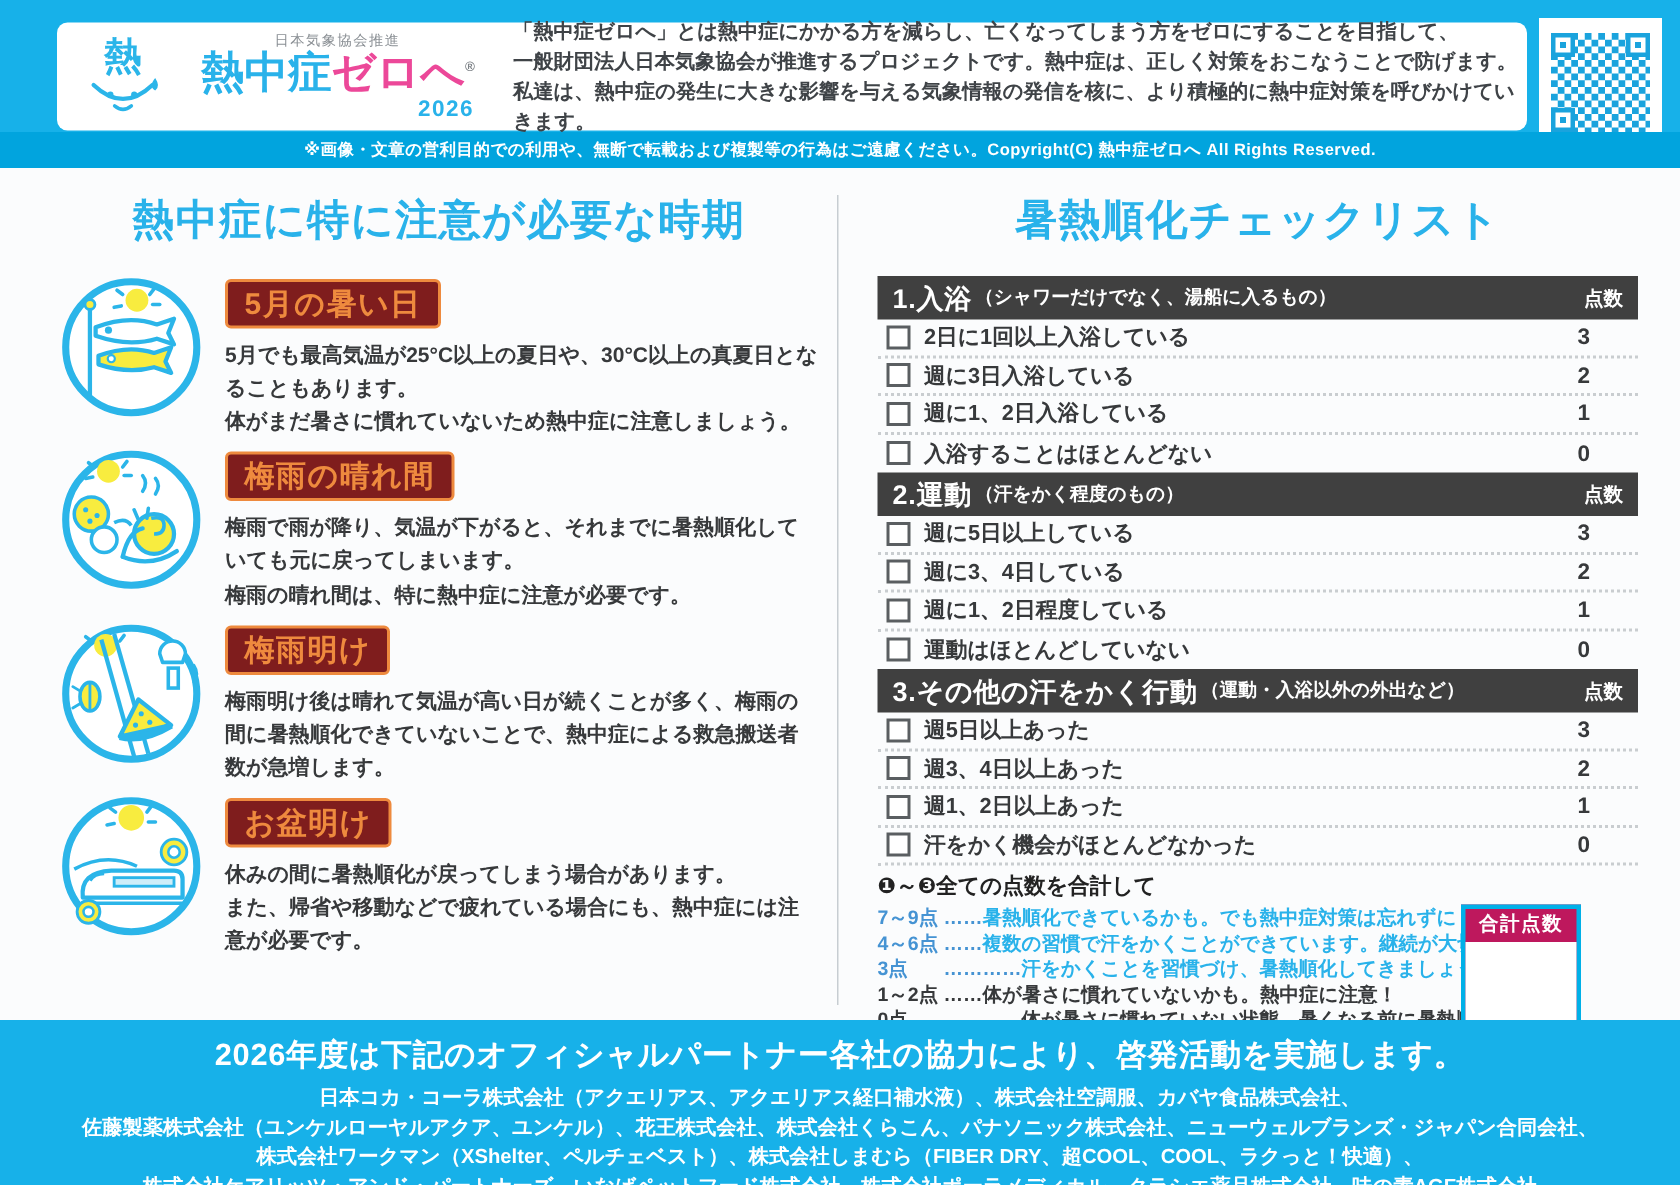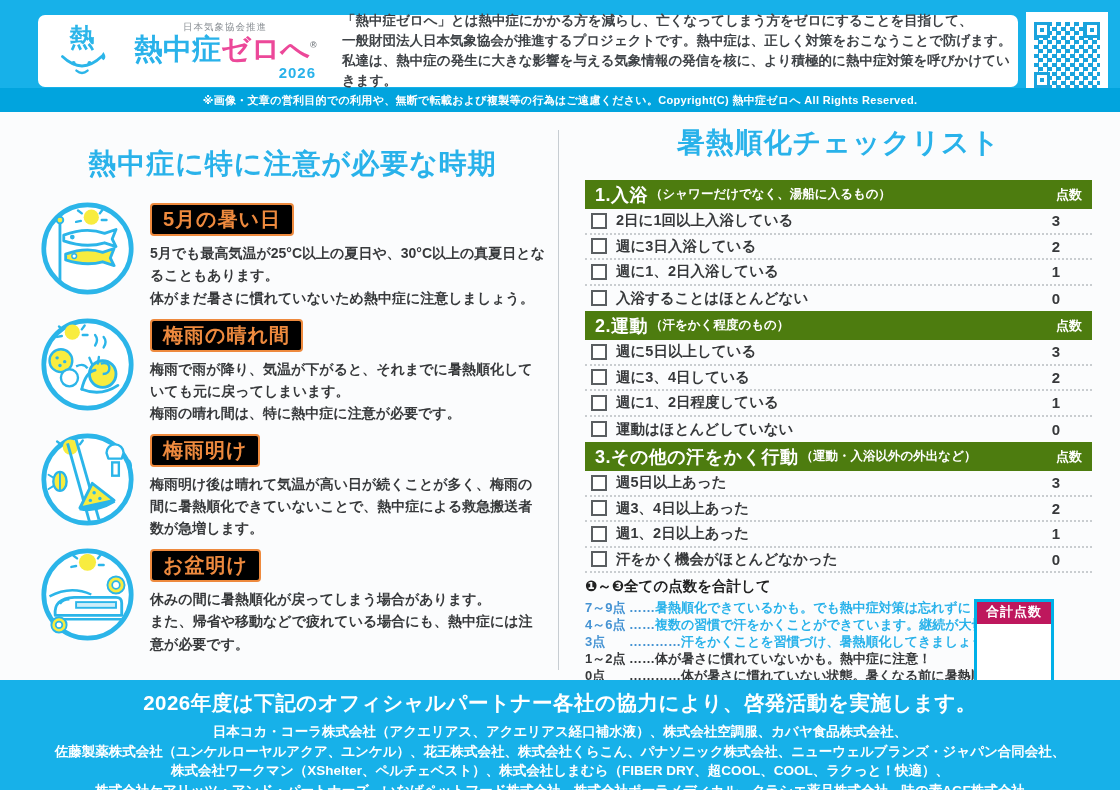--- a/index.html
+++ b/index.html
@@ -20,35 +20,35 @@
   .intro{margin-left:26px;font-size:13.5px;font-weight:bold;color:#3f4347;line-height:1.5;}
   .intro p{margin:0;}
   .qr-box{position:absolute;left:1026px;top:12px;width:82px;height:86px;background:#fff;display:flex;align-items:center;justify-content:center;}
   .qr-pattern{position:relative;width:66px;height:66px;background:repeating-conic-gradient(#1aa3dd 0% 25%,#ffffff 0% 50%) 0 0 / 9px 9px;}
   .finder{position:absolute;width:16px;height:16px;background:#fff;border:3.5px solid #1aa3dd;box-sizing:border-box;}
   .finder::after{content:"";position:absolute;left:2.5px;top:2.5px;width:4px;height:4px;background:#1aa3dd;}
   .finder.tl{left:0;top:0;} .finder.tr{right:0;top:0;} .finder.bl{left:0;bottom:0;}
   .copy-strip{position:absolute;left:0;bottom:0;width:100%;height:24px;background:#01a4de;color:#fff;font-size:11px;font-weight:bold;text-align:center;line-height:24px;letter-spacing:.3px;}
 
   
-  .main{position:relative;width:100%;height:568px;display:flex;align-items:center;}
+  .main{position:relative;width:100%;height:568px;display:flex;}
   .col-divider{position:absolute;left:558px;top:18px;width:1px;height:540px;background:#c7cdd2;}
   .left-col{width:505px;margin-left:40px;padding-top:16px;box-sizing:border-box;}
   .right-col{width:507px;margin-left:40px;padding-top:16px;box-sizing:border-box;}
   .big-title{font-size:28px;font-weight:bold;color:#29b2ea;text-align:center;letter-spacing:1px;margin:0 0 18px 0;white-space:nowrap;}
 
   
   .season-item{display:flex;margin-bottom:8px;min-height:104px;}
   .season-icon{width:95px;height:95px;flex:0 0 auto;margin-right:15px;}
   .season-body{flex:1;padding-top:2px;}
-  .season-label{display:inline-block;border:2.5px solid #ee8a3e;border-radius:4px;color:#ee8a3e;font-size:20px;font-weight:bold;padding:1px 11px;margin-bottom:6px;background:#000000;letter-spacing:1px;}
+  .season-label{display:inline-block;border:2.5px solid #ee8a3e;border-radius:4px;color:#ee8a3e;font-size:20px;font-weight:bold;padding:1px 11px;margin-bottom:6px;background:#7f1d1d;letter-spacing:1px;}
   .season-body p{margin:0;font-size:14px;font-weight:bold;color:#37393b;line-height:1.58;}
 
   
-  .sec-bar{height:29px;background:#4d7c0f;color:#fff;display:flex;align-items:center;padding:0 10px;box-sizing:border-box;}
+  .sec-bar{height:29px;background:#404040;color:#fff;display:flex;align-items:center;padding:0 10px;box-sizing:border-box;}
   .sec-title{font-size:18px;font-weight:bold;letter-spacing:.5px;white-space:nowrap;}
   .sec-note{font-size:12.5px;font-weight:bold;margin-left:2px;white-space:nowrap;}
   .sec-score{margin-left:auto;font-size:13px;font-weight:bold;}
   .chk-row{height:25.5px;display:flex;align-items:center;border-bottom:2px dotted #c9cdd0;padding:0 4px;box-sizing:border-box;}
   .chk-row.last{border-bottom:none;}
   .chk-box{width:12px;height:12px;border:2px solid #5a5e61;background:#fff;margin:0 9px 0 2px;flex:0 0 auto;}
   .chk-label{font-size:14.5px;font-weight:bold;color:#37393b;white-space:nowrap;}
   .chk-score{margin-left:auto;font-size:15px;font-weight:bold;color:#37393b;padding-right:28px;}
 
   

